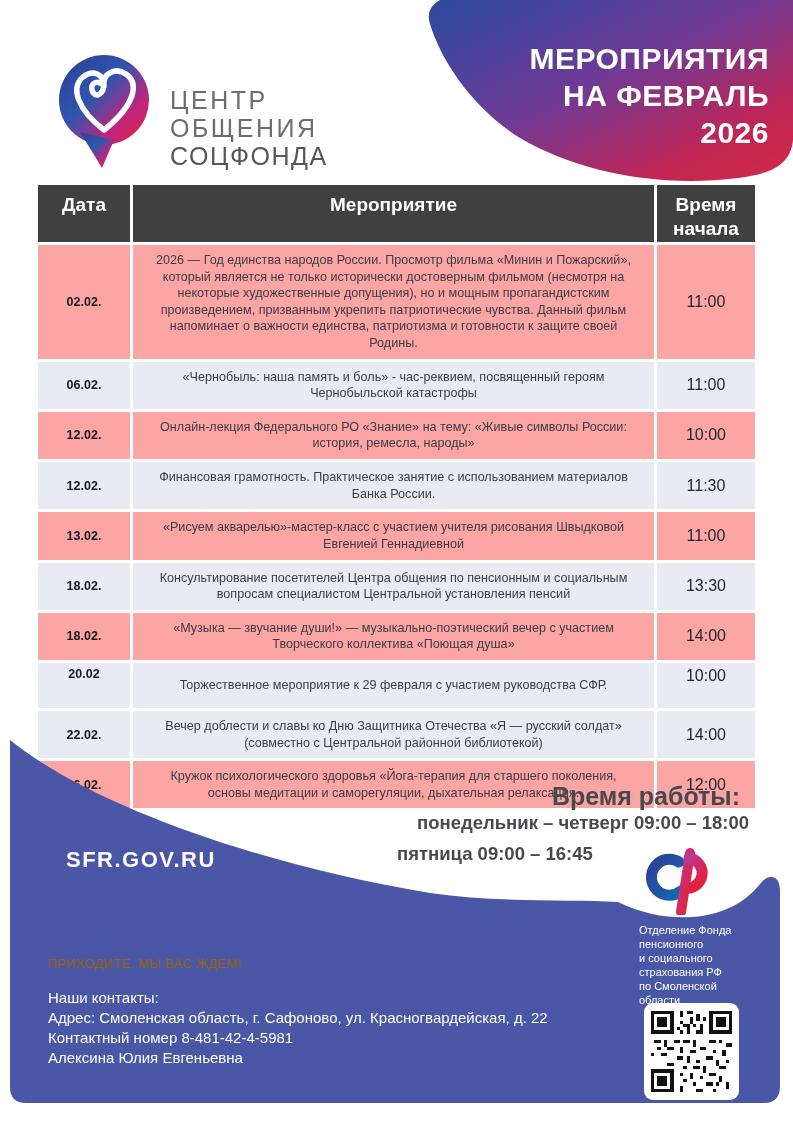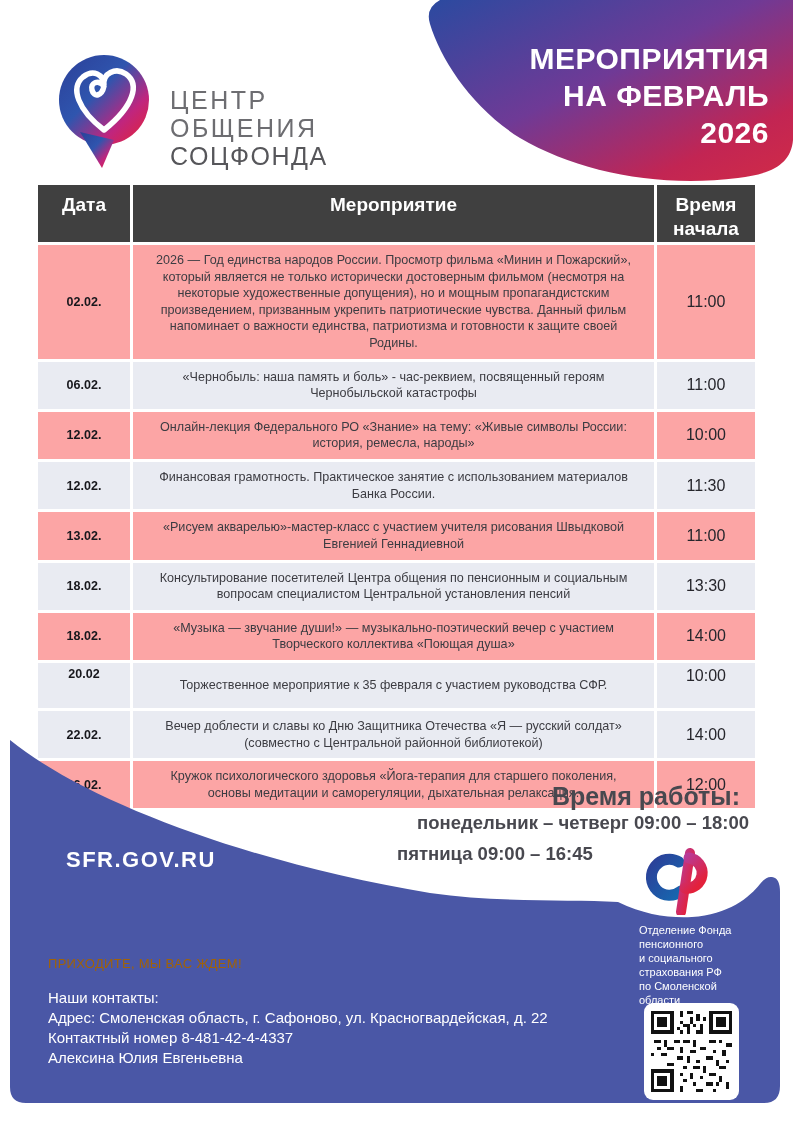--- a/index.html
+++ b/index.html
@@ -138,21 +138,21 @@
           <div class="cell event">Консультирование посетителей Центра общения по пенсионным и социальным вопросам специалистом Центральной установления пенсий</div>
           <div class="cell time">13:30</div>
         </div>
         <div class="trow dark">
           <div class="cell date">18.02.</div>
           <div class="cell event">«Музыка — звучание души!» — музыкально-поэтический вечер с участием Творческого коллектива «Поющая душа»</div>
           <div class="cell time">14:00</div>
         </div>
         <div class="trow light top">
           <div class="cell date">20.02</div>
-          <div class="cell event">Торжественное мероприятие к 35 февраля с участием руководства СФР.</div>
+          <div class="cell event">Торжественное мероприятие к 29 февраля с участием руководства СФР.</div>
           <div class="cell time">10:00</div>
         </div>
         <div class="trow light">
           <div class="cell date">22.02.</div>
           <div class="cell event">Вечер доблести и славы ко Дню Защитника Отечества «Я — русский солдат» (совместно с Центральной районной библиотекой)</div>
           <div class="cell time">14:00</div>
         </div>
         <div class="trow dark">
           <div class="cell date">26.02.</div>
           <div class="cell event">Кружок психологического здоровья «Йога-терапия для старшего поколения, основы медитации и саморегуляции, дыхательная релаксация.</div>
@@ -179,21 +179,21 @@
              Q 10 1103 10 1087
              Z" fill="#4a57a6"></path>
   </svg>
 
   <div class="site">SFR.GOV.RU</div>
   <div class="invite">ПРИХОДИТЕ, МЫ ВАС ЖДЕМ!</div>
 
   <div class="contacts">
     <div>Наши контакты:</div>
     <div>Адрес: Смоленская область, г. Сафоново,  ул. Красногвардейская, д. 22</div>
-    <div>Контактный номер 8-481-42-4-4337</div>
+    <div>Контактный номер 8-481-42-4-5981</div>
     <div>Алексина Юлия Евгеньевна</div>
   </div>
 
   <svg class="sfr-logo" width="74" height="70" viewBox="0 0 74 70">
     <defs>
       <linearGradient id="gC" x1="0" y1="0" x2="1" y2="1">
         <stop offset="0" stop-color="#2c3f98"></stop>
         <stop offset="1" stop-color="#1668b0"></stop>
       </linearGradient>
       <linearGradient id="gP" x1="0" y1="0" x2="0.6" y2="1">

